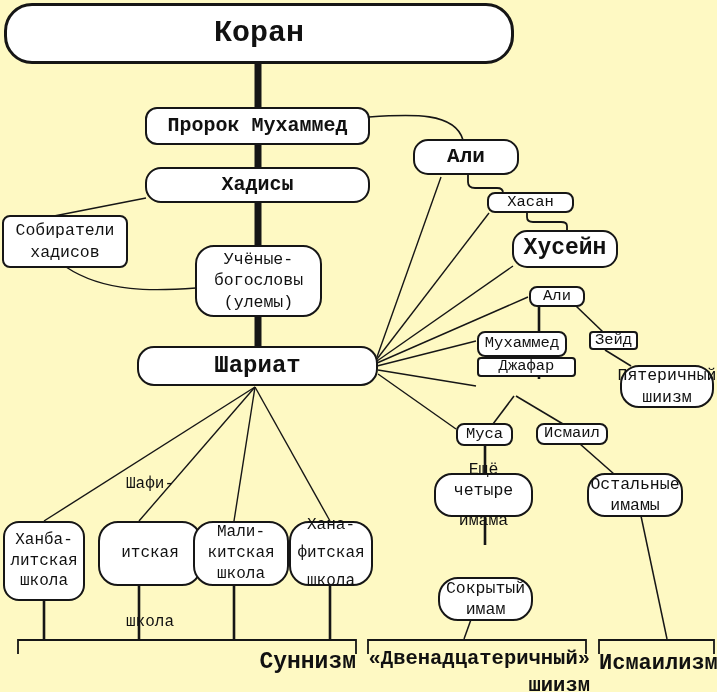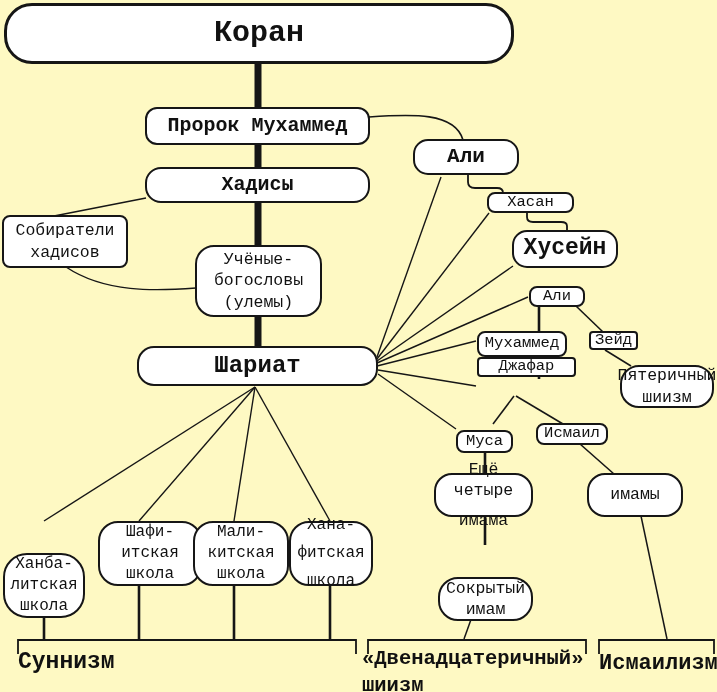--- a/index.html
+++ b/index.html
@@ -17,21 +17,21 @@
     background:#fff;border:2.5px solid #161616;
     display:flex;flex-direction:column;align-items:center;justify-content:center;
     text-align:center;line-height:1.28;
   }
   .node span{display:block;}
   .bold{font-weight:bold;}
   .small{border-width:2px;font-size:15.5px;line-height:1;}
   .med{font-size:16.5px;}
   .school{font-size:16px;line-height:1.3;}
   .branch-label{
-    position:absolute;z-index:2;text-align:left;font-weight:bold;
+    position:absolute;z-index:2;text-align:right;font-weight:bold;
     line-height:1.3;
   }
 </style>
 </head>
 <body>
 
 <div id="canvas">
 
   <svg id="wires" width="717" height="692" viewBox="0 0 717 692">
     <g stroke="#161616" fill="none">
@@ -116,45 +116,46 @@
 
   <div class="node small" style="left:589px;top:331px;width:49px;height:19px;border-radius:4px;">Зейд</div>
 
   <div class="node med" style="left:620px;top:365px;width:94px;height:43px;border-radius:19px;">
     <span>Пятеричный</span>
     <span>шиизм</span>
   </div>
 
   <div class="node small" style="left:477px;top:357px;width:99px;height:20px;border-radius:4px;">Джафар</div>
 
-  <div class="node small" style="left:456px;top:423px;width:57px;height:23px;border-radius:8px;margin-top:7px;">Муса</div>
+  <div class="node small" style="left:456px;top:423px;width:57px;height:23px;border-radius:8px;">Муса</div>
 
   <div class="node small" style="left:536px;top:423px;width:72px;height:22px;border-radius:8px;">Исмаил</div>
 
   <div class="node med" style="left:434px;top:473px;width:99px;height:44px;border-radius:18px;gap:9px;">
     <span>Ещё четыре</span>
     <span>имама</span>
   </div>
 
   <div class="node med" style="left:587px;top:473px;width:96px;height:44px;border-radius:18px;">
+    <span>Остальные</span>
     <span>имамы</span>
   </div>
 
   <div class="node med" style="left:438px;top:543px;width:95px;height:44px;border-radius:20px;margin-top:34px;">
     <span>Сокрытый</span>
     <span>имам</span>
   </div>
 
-  <div class="node school" style="left:3px;top:521px;width:82px;height:65px;border-radius:24px;margin-top:32px;">
+  <div class="node school" style="left:3px;top:521px;width:82px;height:80px;border-radius:16px;">
     <span>Ханба-</span>
     <span>литская</span>
     <span>школа</span>
   </div>
 
-  <div class="node school" style="left:98px;top:521px;width:104px;height:65px;border-radius:20px;">
+  <div class="node school" style="left:98px;top:521px;width:104px;height:65px;border-radius:20px;gap:48px;">
     <span>Шафи-</span>
     <span>итская</span>
     <span>школа</span>
   </div>
 
   <div class="node school" style="left:193px;top:521px;width:96px;height:65px;border-radius:20px;">
     <span>Мали-</span>
     <span>китская</span>
     <span>школа</span>
   </div>

